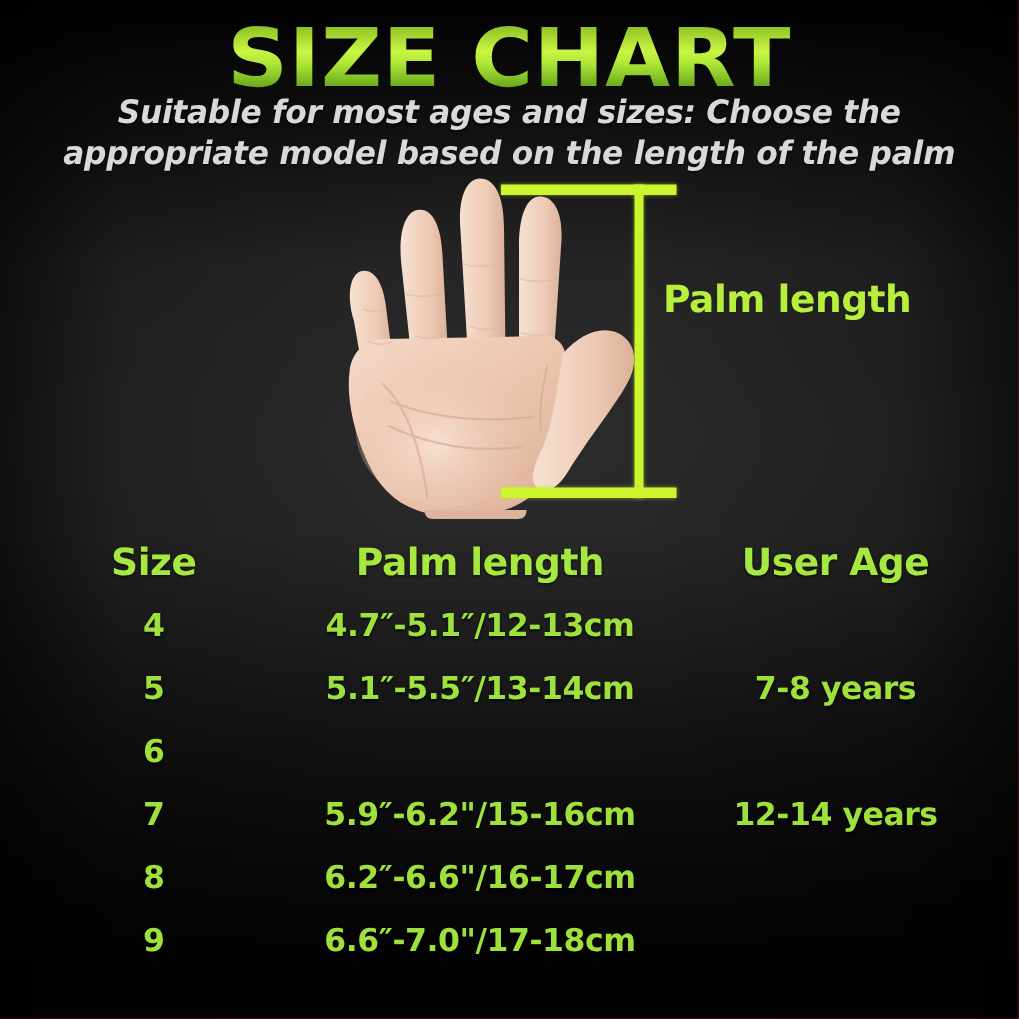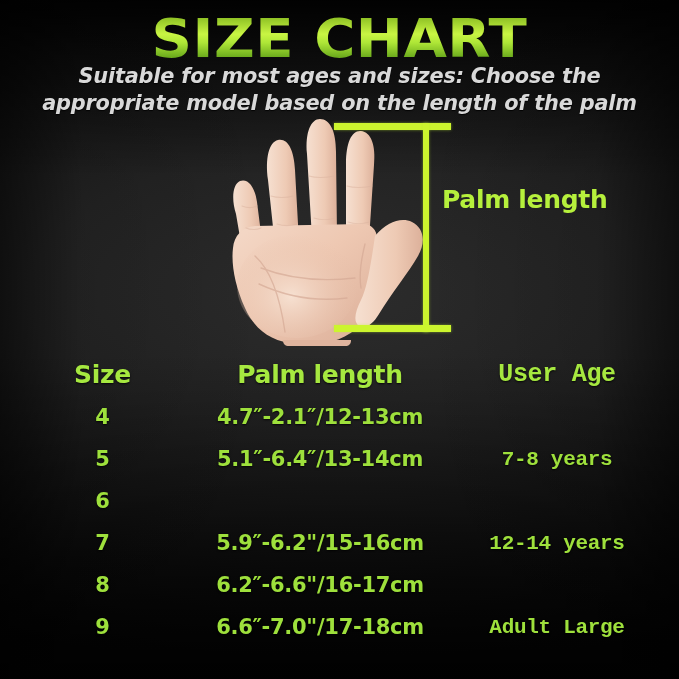--- a/index.html
+++ b/index.html
@@ -164,21 +164,21 @@
     letter-spacing: -0.3px;
     white-space: nowrap;
     text-shadow: 0 1px 2px rgba(0,0,0,0.8);
   }
   .trow.header .cell {
     font-size: 25px;
     color: #a6e840;
   }
   .c-size { width: 205px; }
   .c-palm { width: 230px; }
-  .c-age  { width: 244px; font-family: Liberation Mono, monospace; }
+  .c-age  { width: 244px; }
   .trow.header .c-size { width: 205px; }
 </style>
 </head>
 <body>
 
 <div id="chart-root">
 
   <div class="bg-base"></div>
   <div class="bg-vert"></div>
   <div class="bg-horiz"></div>
@@ -252,26 +252,26 @@
   <div class="table">
 
     <div class="trow header">
       <div class="cell c-size">Size</div>
       <div class="cell c-palm">Palm length</div>
       <div class="cell c-age">User Age</div>
     </div>
 
     <div class="trow">
       <div class="cell c-size">4</div>
-      <div class="cell c-palm">4.7″-2.1″/12-13cm</div>
+      <div class="cell c-palm">4.7″-5.1″/12-13cm</div>
     </div>
 
     <div class="trow">
       <div class="cell c-size">5</div>
-      <div class="cell c-palm">5.1″-6.4″/13-14cm</div>
+      <div class="cell c-palm">5.1″-5.5″/13-14cm</div>
       <div class="cell c-age">7-8 years</div>
     </div>
 
     <div class="trow">
       <div class="cell c-size">6</div>
     </div>
 
     <div class="trow">
       <div class="cell c-size">7</div>
       <div class="cell c-palm">5.9″-6.2"/15-16cm</div>
@@ -279,17 +279,16 @@
     </div>
 
     <div class="trow">
       <div class="cell c-size">8</div>
       <div class="cell c-palm">6.2″-6.6"/16-17cm</div>
     </div>
 
     <div class="trow">
       <div class="cell c-size">9</div>
       <div class="cell c-palm">6.6″-7.0"/17-18cm</div>
-      <div class="cell c-age">Adult Large</div>
     </div>
 
   </div>
 </div>
 
 </body></html>

